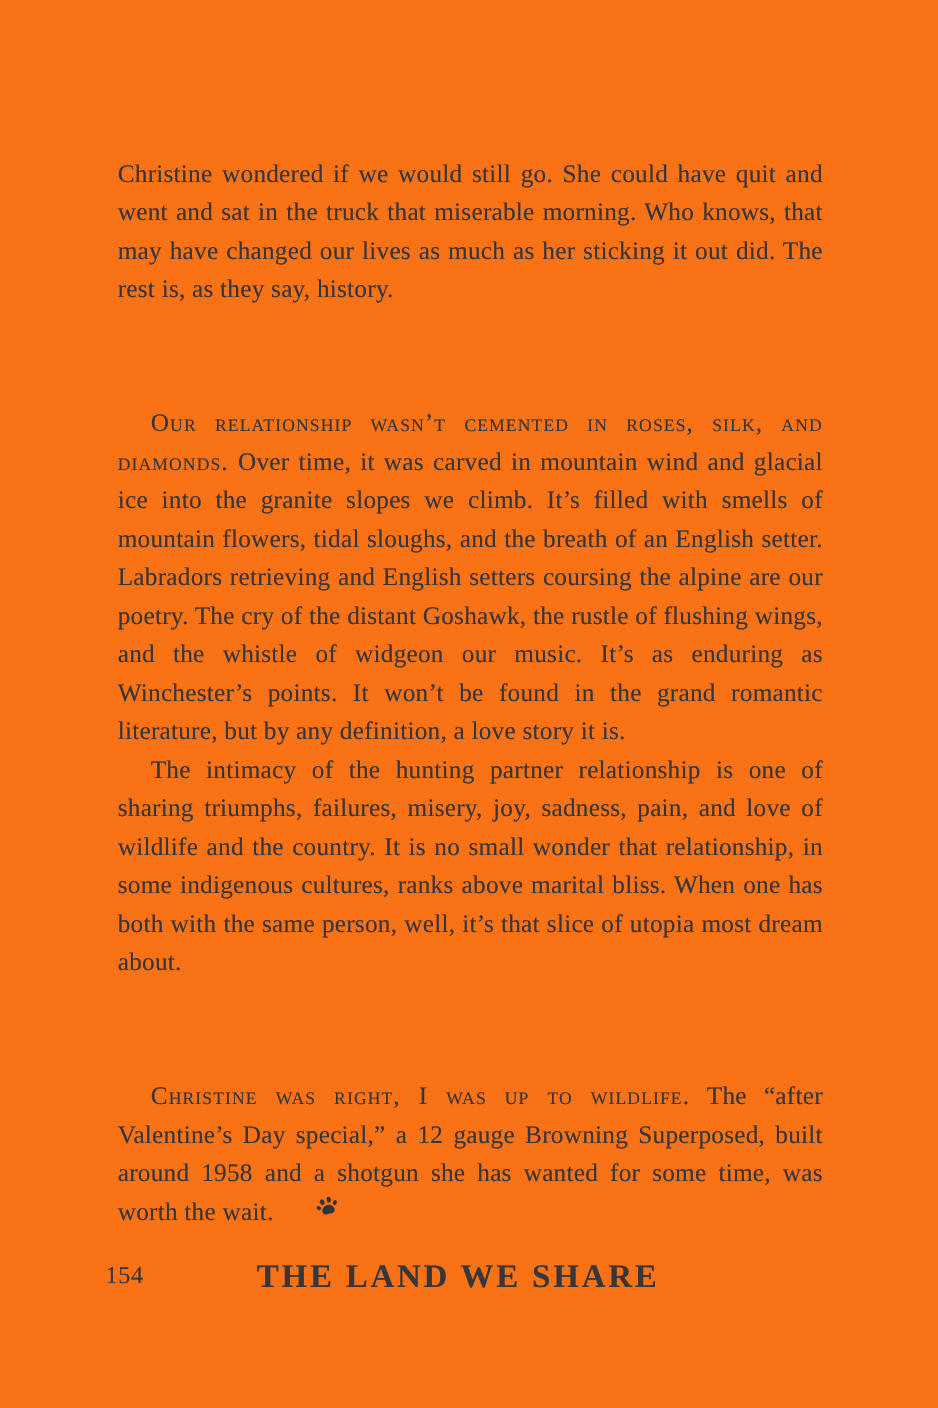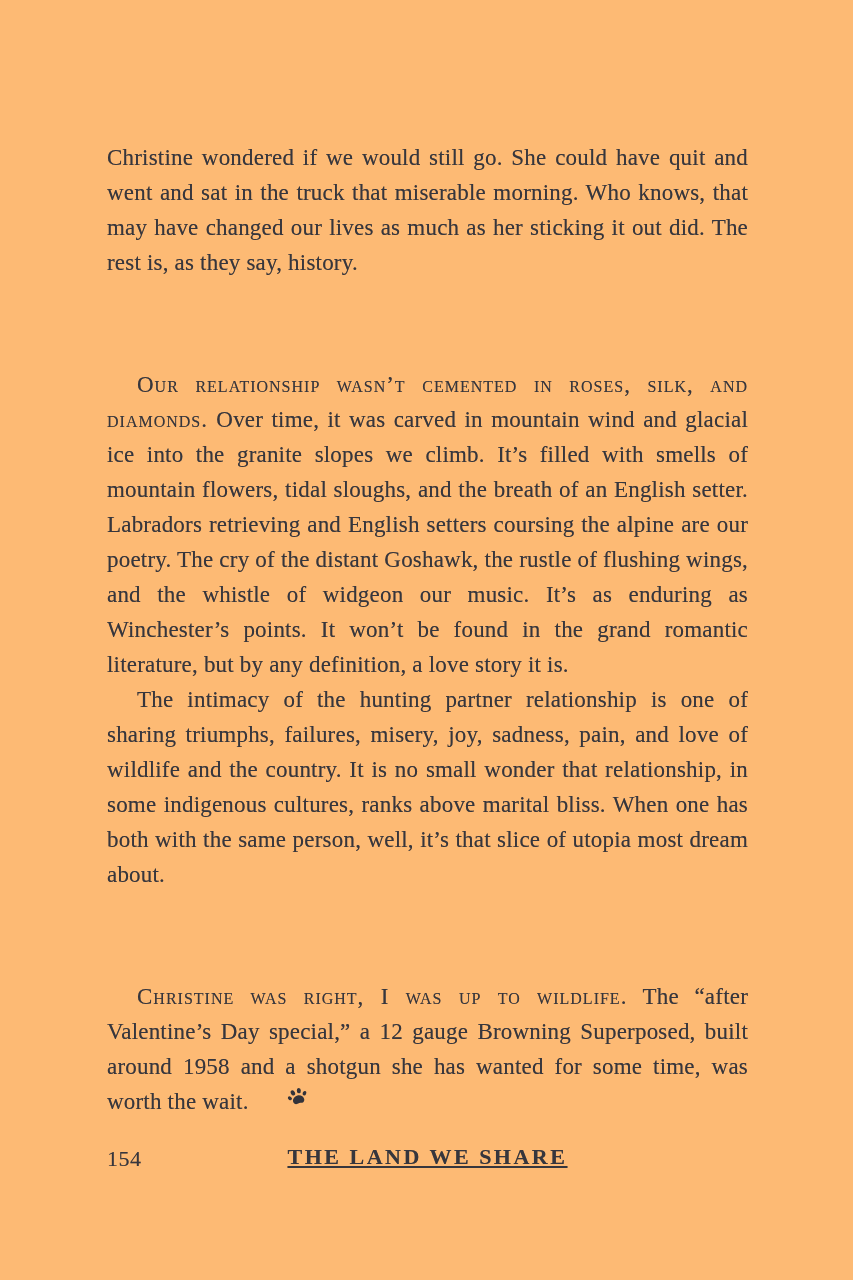--- a/index.html
+++ b/index.html
@@ -9,21 +9,21 @@
   body {
     width: 853px;
     height: 1280px;
     background: #fdfdfc;
     overflow: hidden;
   }
   .page {
     position: relative;
     width: 853px;
     height: 1280px;
-    background: #fdba74;
+    background: #f97316;
     font-family: "Liberation Serif", "DejaVu Serif", serif;
     color: #36363d;
   }
   .text-block {
     position: absolute;
     left: 107px;
     top: 140px;
     width: 641px;
   }
   .para {
@@ -47,39 +47,38 @@
   }
   .paw {
     display: inline-block;
     margin-left: 9px;
     transform: rotate(-14deg);
     vertical-align: -3px;
     line-height: 0;
   }
   .footer {
     position: absolute;
-    left: 107px;
+    left: 96px;
     top: 1144px;
     width: 641px;
     height: 30px;
-    text-decoration: underline;
   }
   .folio {
     position: absolute;
     left: 0;
     top: 2px;
     font-size: 22px;
     letter-spacing: 0.5px;
     text-shadow: 0 0 0.5px rgba(40, 40, 48, 0.4);
   }
   .running-title {
     display: block;
     width: 100%;
     text-align: center;
-    font-size: 22px;
+    font-size: 30px;
     font-weight: 700;
     letter-spacing: 2.5px;
     text-shadow: 0 0 0.5px rgba(40, 40, 48, 0.4);
   }
 </style>
 </head>
 <body>
 
 <div class="page">
 

